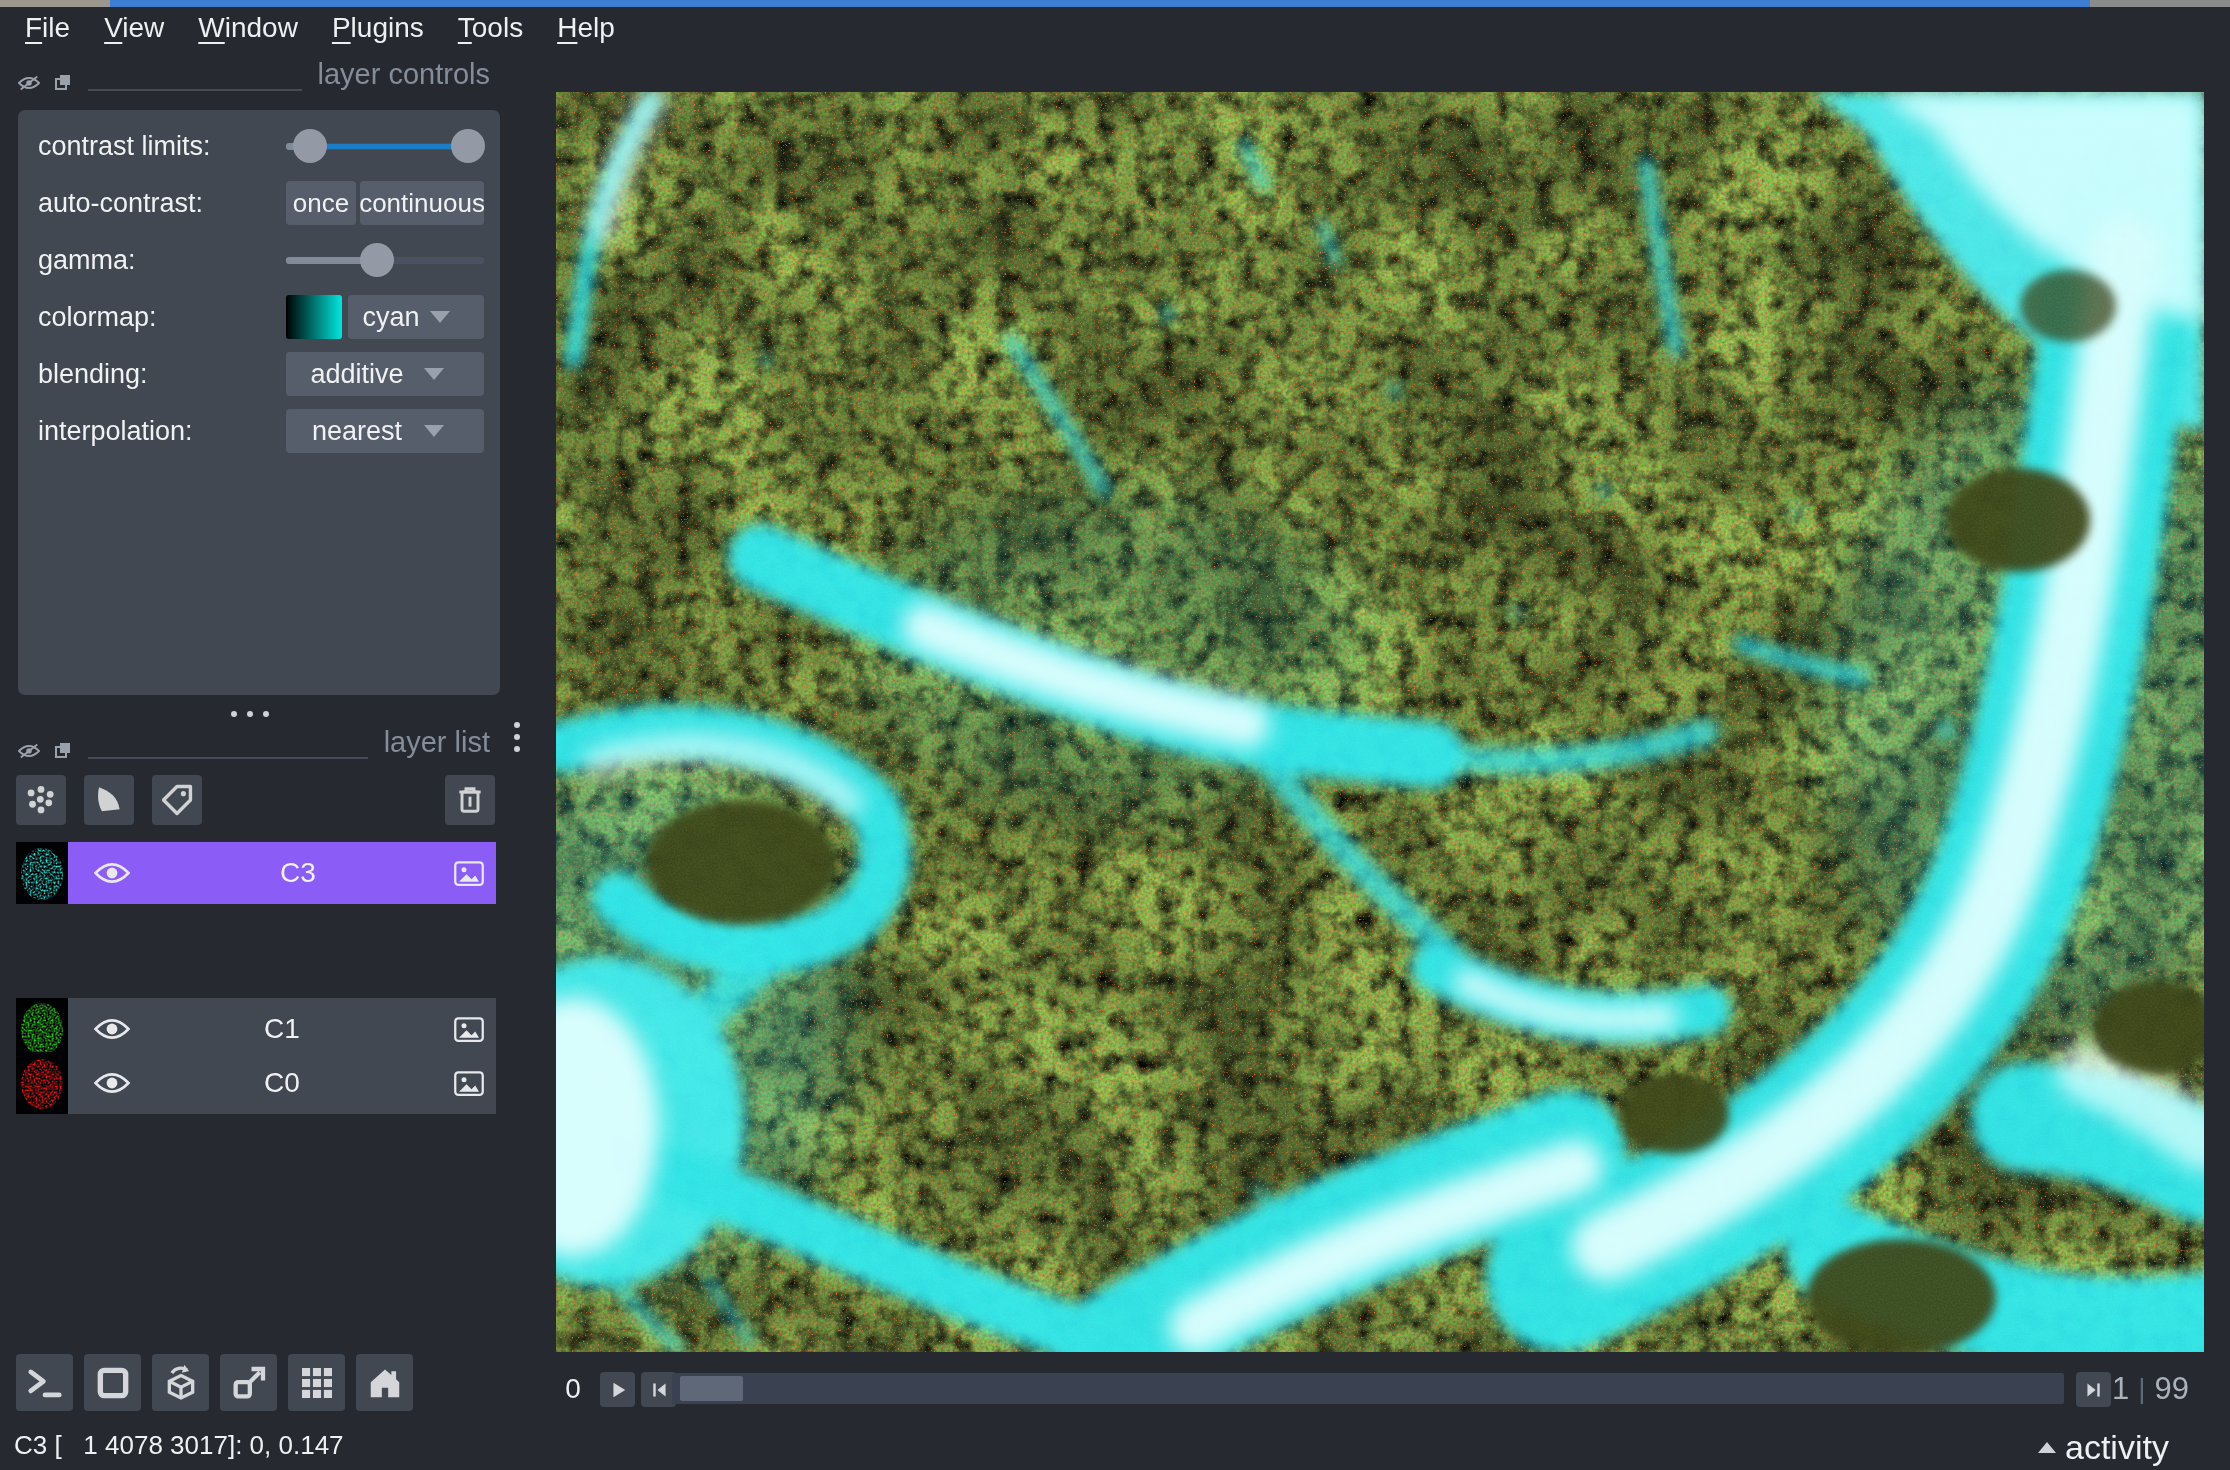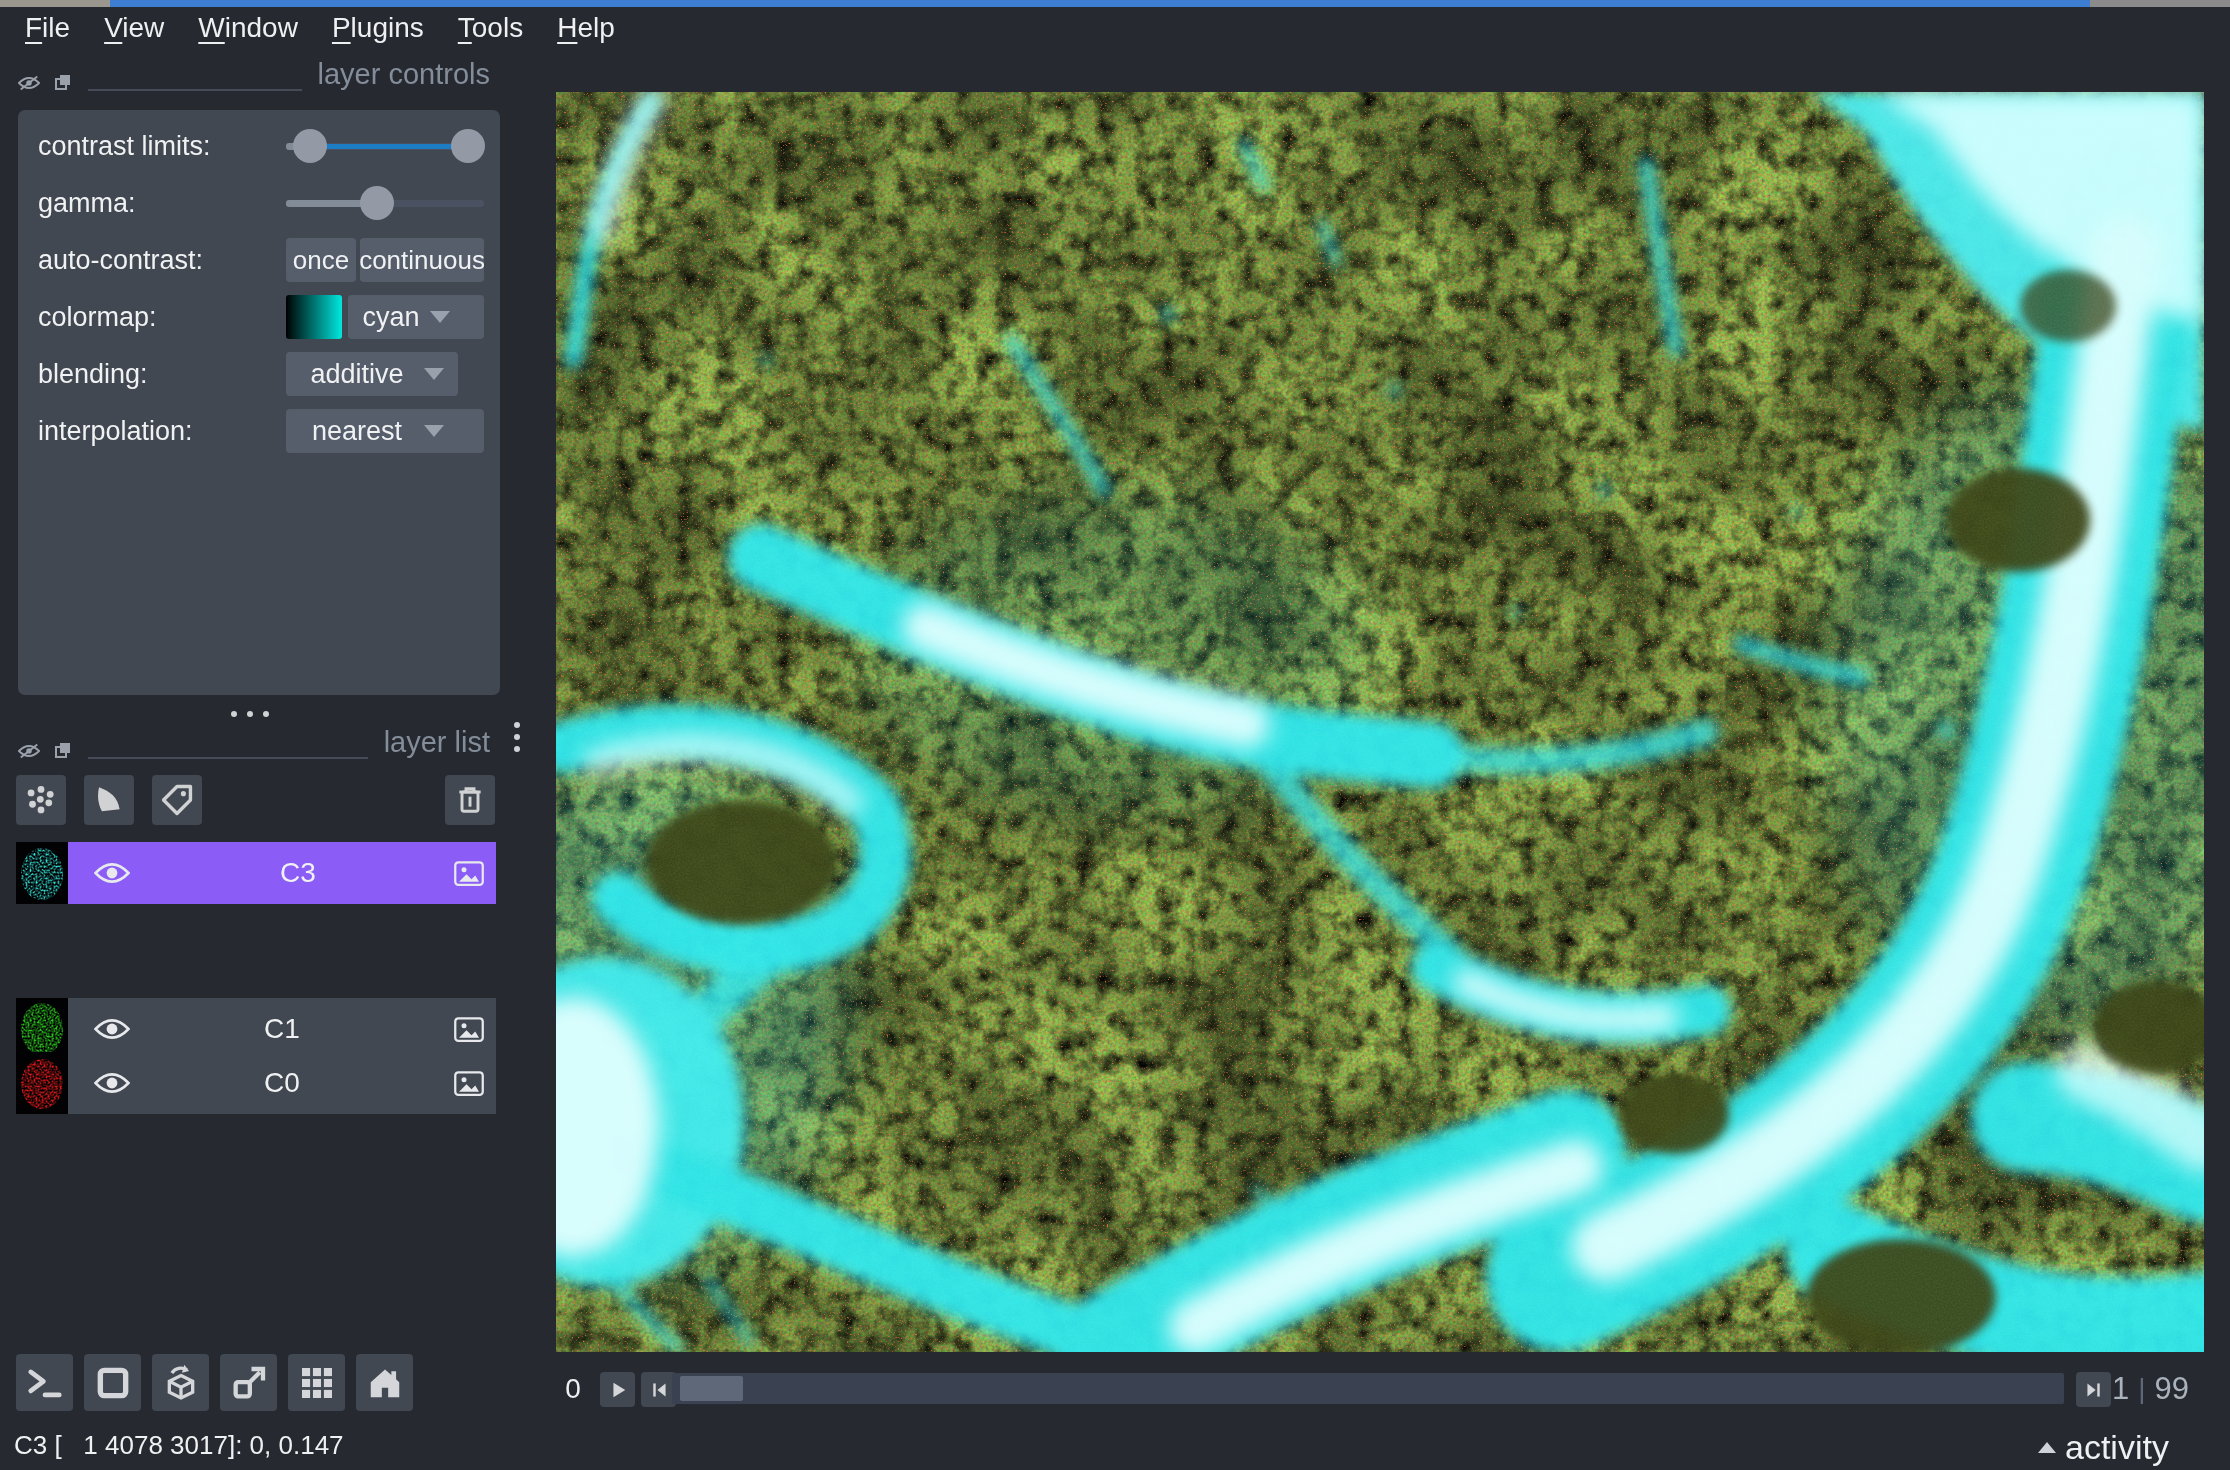--- a/index.html
+++ b/index.html
@@ -110,53 +110,53 @@
     <span class="ctrl-label">contrast limits:</span>
     <div class="slider">
       <div class="groove"></div>
       <div class="fill" style="width:12%;"></div>
       <div class="range-line" style="left: 12%; width: 80%;"></div>
       <div class="handle" style="left: 12%;"></div>
       <div class="handle" style="left: 92%;"></div>
     </div>
   </div>
   <div class="ctrl-row">
-    <span class="ctrl-label">gamma:</span>
-    <div class="slider">
-      <div class="groove"></div>
-      <div class="fill" style="width: 46%;"></div>
-      <div class="handle" style="left: 46%;"></div>
-    </div>
-  </div>
-  <div class="ctrl-row">
     <span class="ctrl-label">auto-contrast:</span>
     <div class="ctrl-field" style="gap:4px;">
       <div class="btn" style="width:70px;">
           <span>once</span>
         </div>
       <div class="btn clip" style="width:124px;">
           <span>continuous</span>
         </div>
+    </div>
+  </div>
+  <div class="ctrl-row">
+    <span class="ctrl-label">gamma:</span>
+    <div class="slider">
+      <div class="groove"></div>
+      <div class="fill" style="width: 46%;"></div>
+      <div class="handle" style="left: 46%;"></div>
     </div>
   </div>
   <div class="ctrl-row">
     <span class="ctrl-label">colormap:</span>
     <div class="ctrl-field">
       <div class="cmap-swatch" style="--c2: #00e8df;"></div>
       <div class="dropdown" style="width:136px;">
         <span class="clip" style="max-width:62px;">
             <span>cyan</span>
           </span>
         <span class="dd-arrow"></span>
       </div>
     </div>
   </div>
   <div class="ctrl-row">
     <span class="ctrl-label">blending:</span>
-    <div class="dropdown" style="width:172px;">
+    <div class="dropdown" style="width:198px;">
       <span class="clip" style="max-width:118px;">
           <span>additive</span>
         </span>
       <span class="dd-arrow"></span>
     </div>
   </div>
   <div class="ctrl-row">
     <span class="ctrl-label">interpolation:</span>
     <div class="dropdown" style="width:198px;">
       <span class="clip" style="max-width:118px;">

